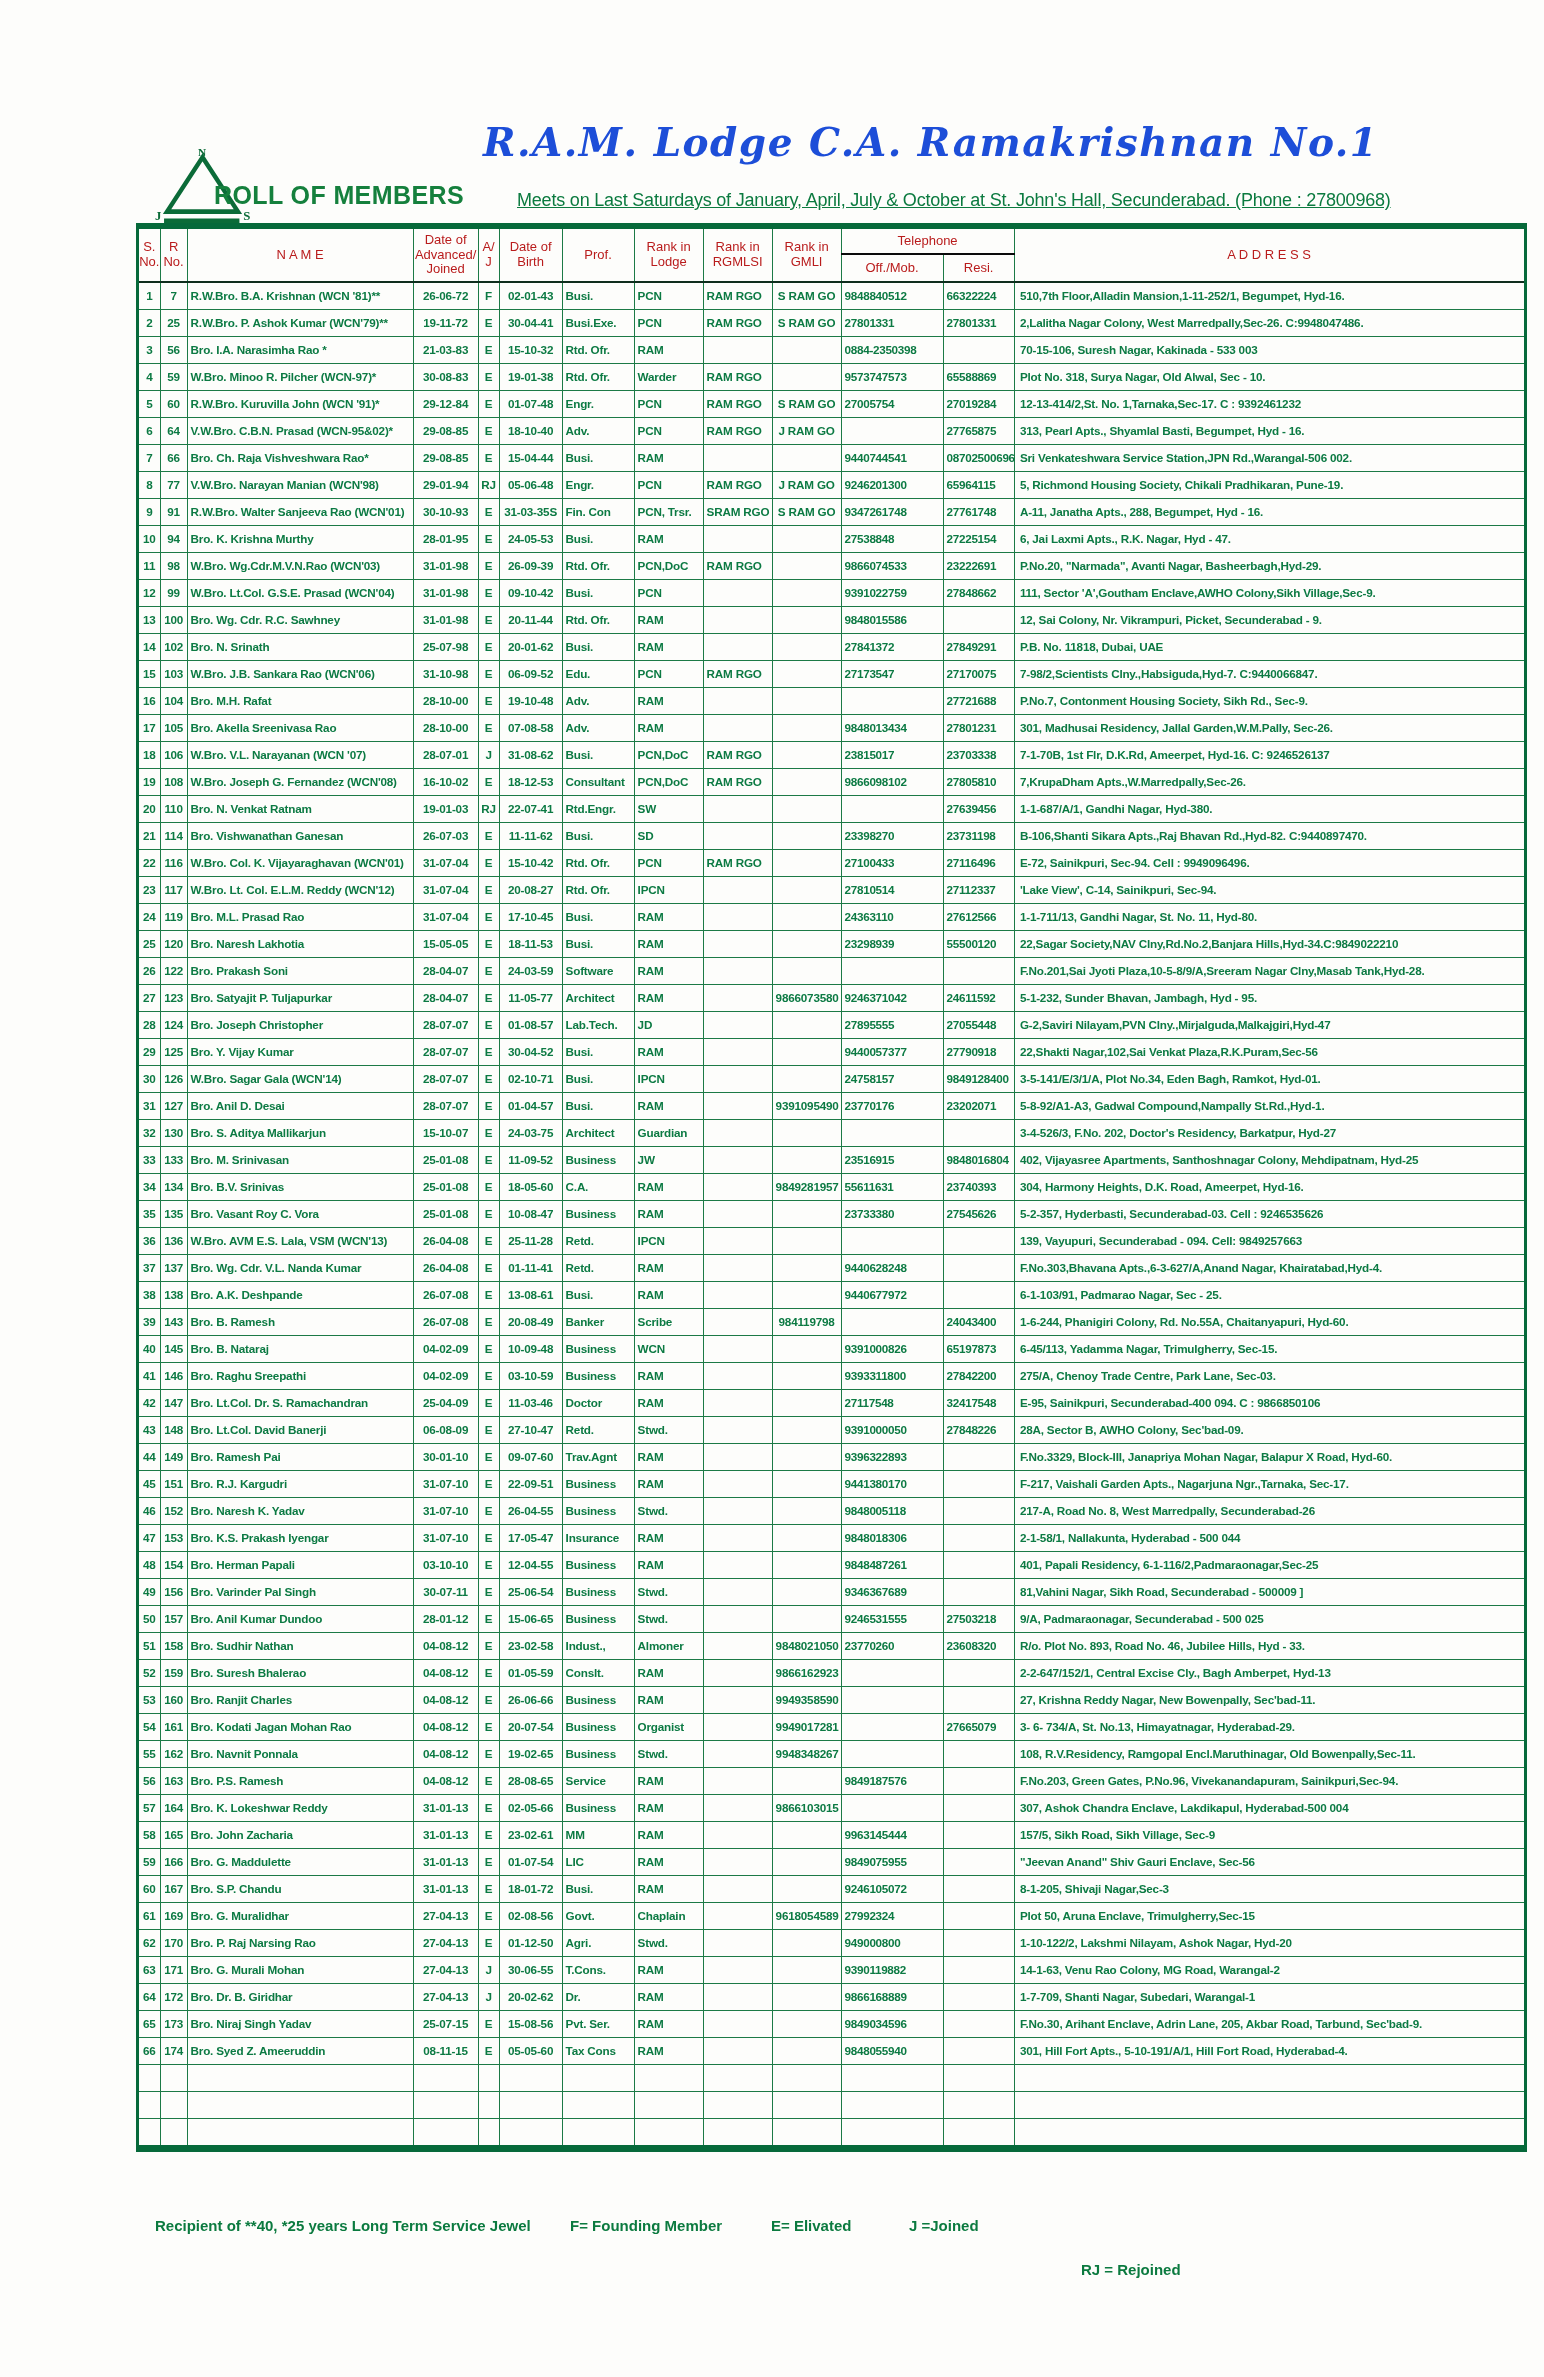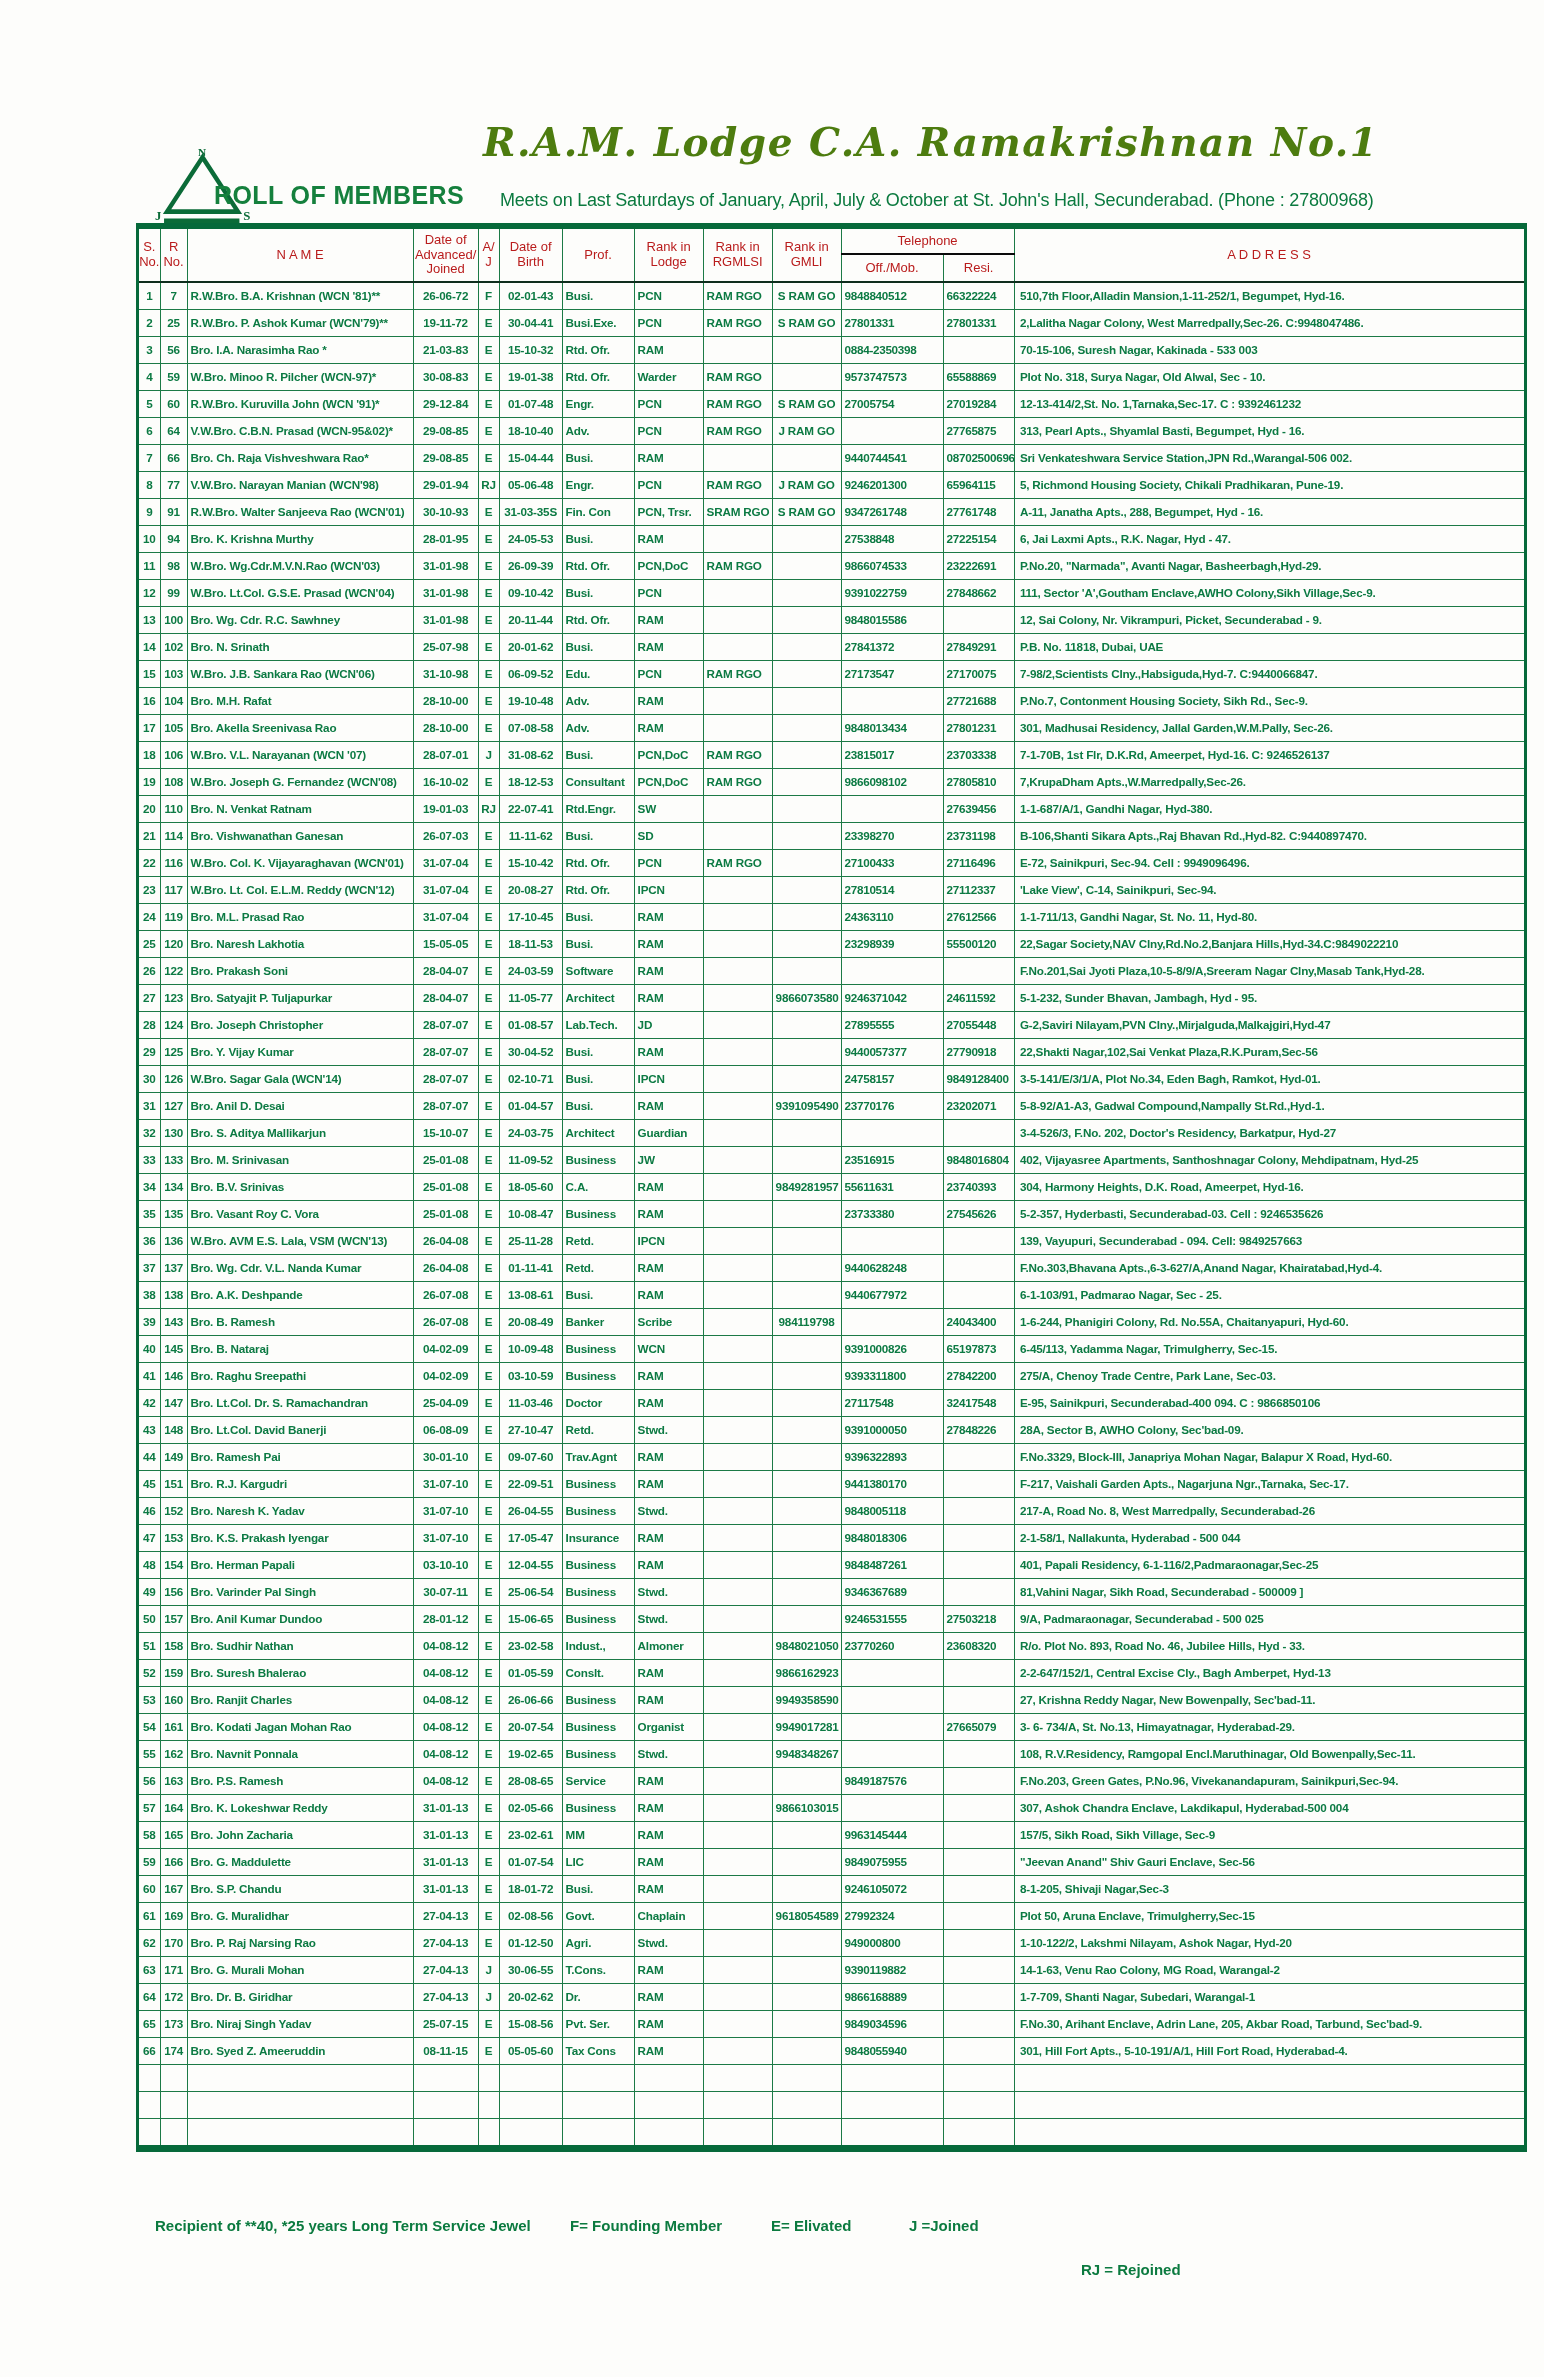--- a/index.html
+++ b/index.html
@@ -7,29 +7,29 @@
     position:relative;width:1545px;height:2377px;background:#fdfdfb;
     font-family:"Liberation Sans",sans-serif;color:#0c7a43;overflow:hidden;
   }
   
   .logo{position:absolute;left:155px;top:145px;width:98px;height:85px;}
   .logo svg{display:block;}
   .logo text{fill:#0b6b38;font-family:"Liberation Serif",serif;font-weight:bold;}
   .title{
     position:absolute;left:483px;top:119px;width:845px;text-align:center;
     font-family:"DejaVu Serif",serif;font-style:italic;font-weight:700;
-    font-size:39px;color:#4d7c0f;letter-spacing:1.5px;white-space:nowrap;
+    font-size:39px;color:#1d4ed8;letter-spacing:1.5px;white-space:nowrap;
   }
   .roll{
     position:absolute;left:214px;top:181px;font-size:25px;font-weight:700;
     letter-spacing:0.4px;color:#15803d;white-space:nowrap;
   }
   .subtitle{
-    position:absolute;left:500px;top:190px;font-size:18px;font-weight:500;
-    color:#0b7a3f;white-space:nowrap;letter-spacing:-0.2px;
+    position:absolute;left:517px;top:190px;font-size:18px;font-weight:500;
+    color:#0b7a3f;white-space:nowrap;letter-spacing:-0.2px;text-decoration:underline;
   }
   
   .roll-table{
     position:absolute;left:136px;top:223px;width:1390px;
     border-collapse:collapse;table-layout:fixed;
     border:3px solid #06693a;border-top:6.8px solid #06693a;border-bottom:7.5px solid #06693a;
   }
   col.w0{width:22.6px}col.w1{width:27px}col.w2{width:226px}col.w3{width:65px}
   col.w4{width:21px}col.w5{width:63px}col.w6{width:72px}col.w7{width:69px}
   col.w8{width:69px}col.w9{width:69px}col.w10{width:102px}col.w11{width:71px}

